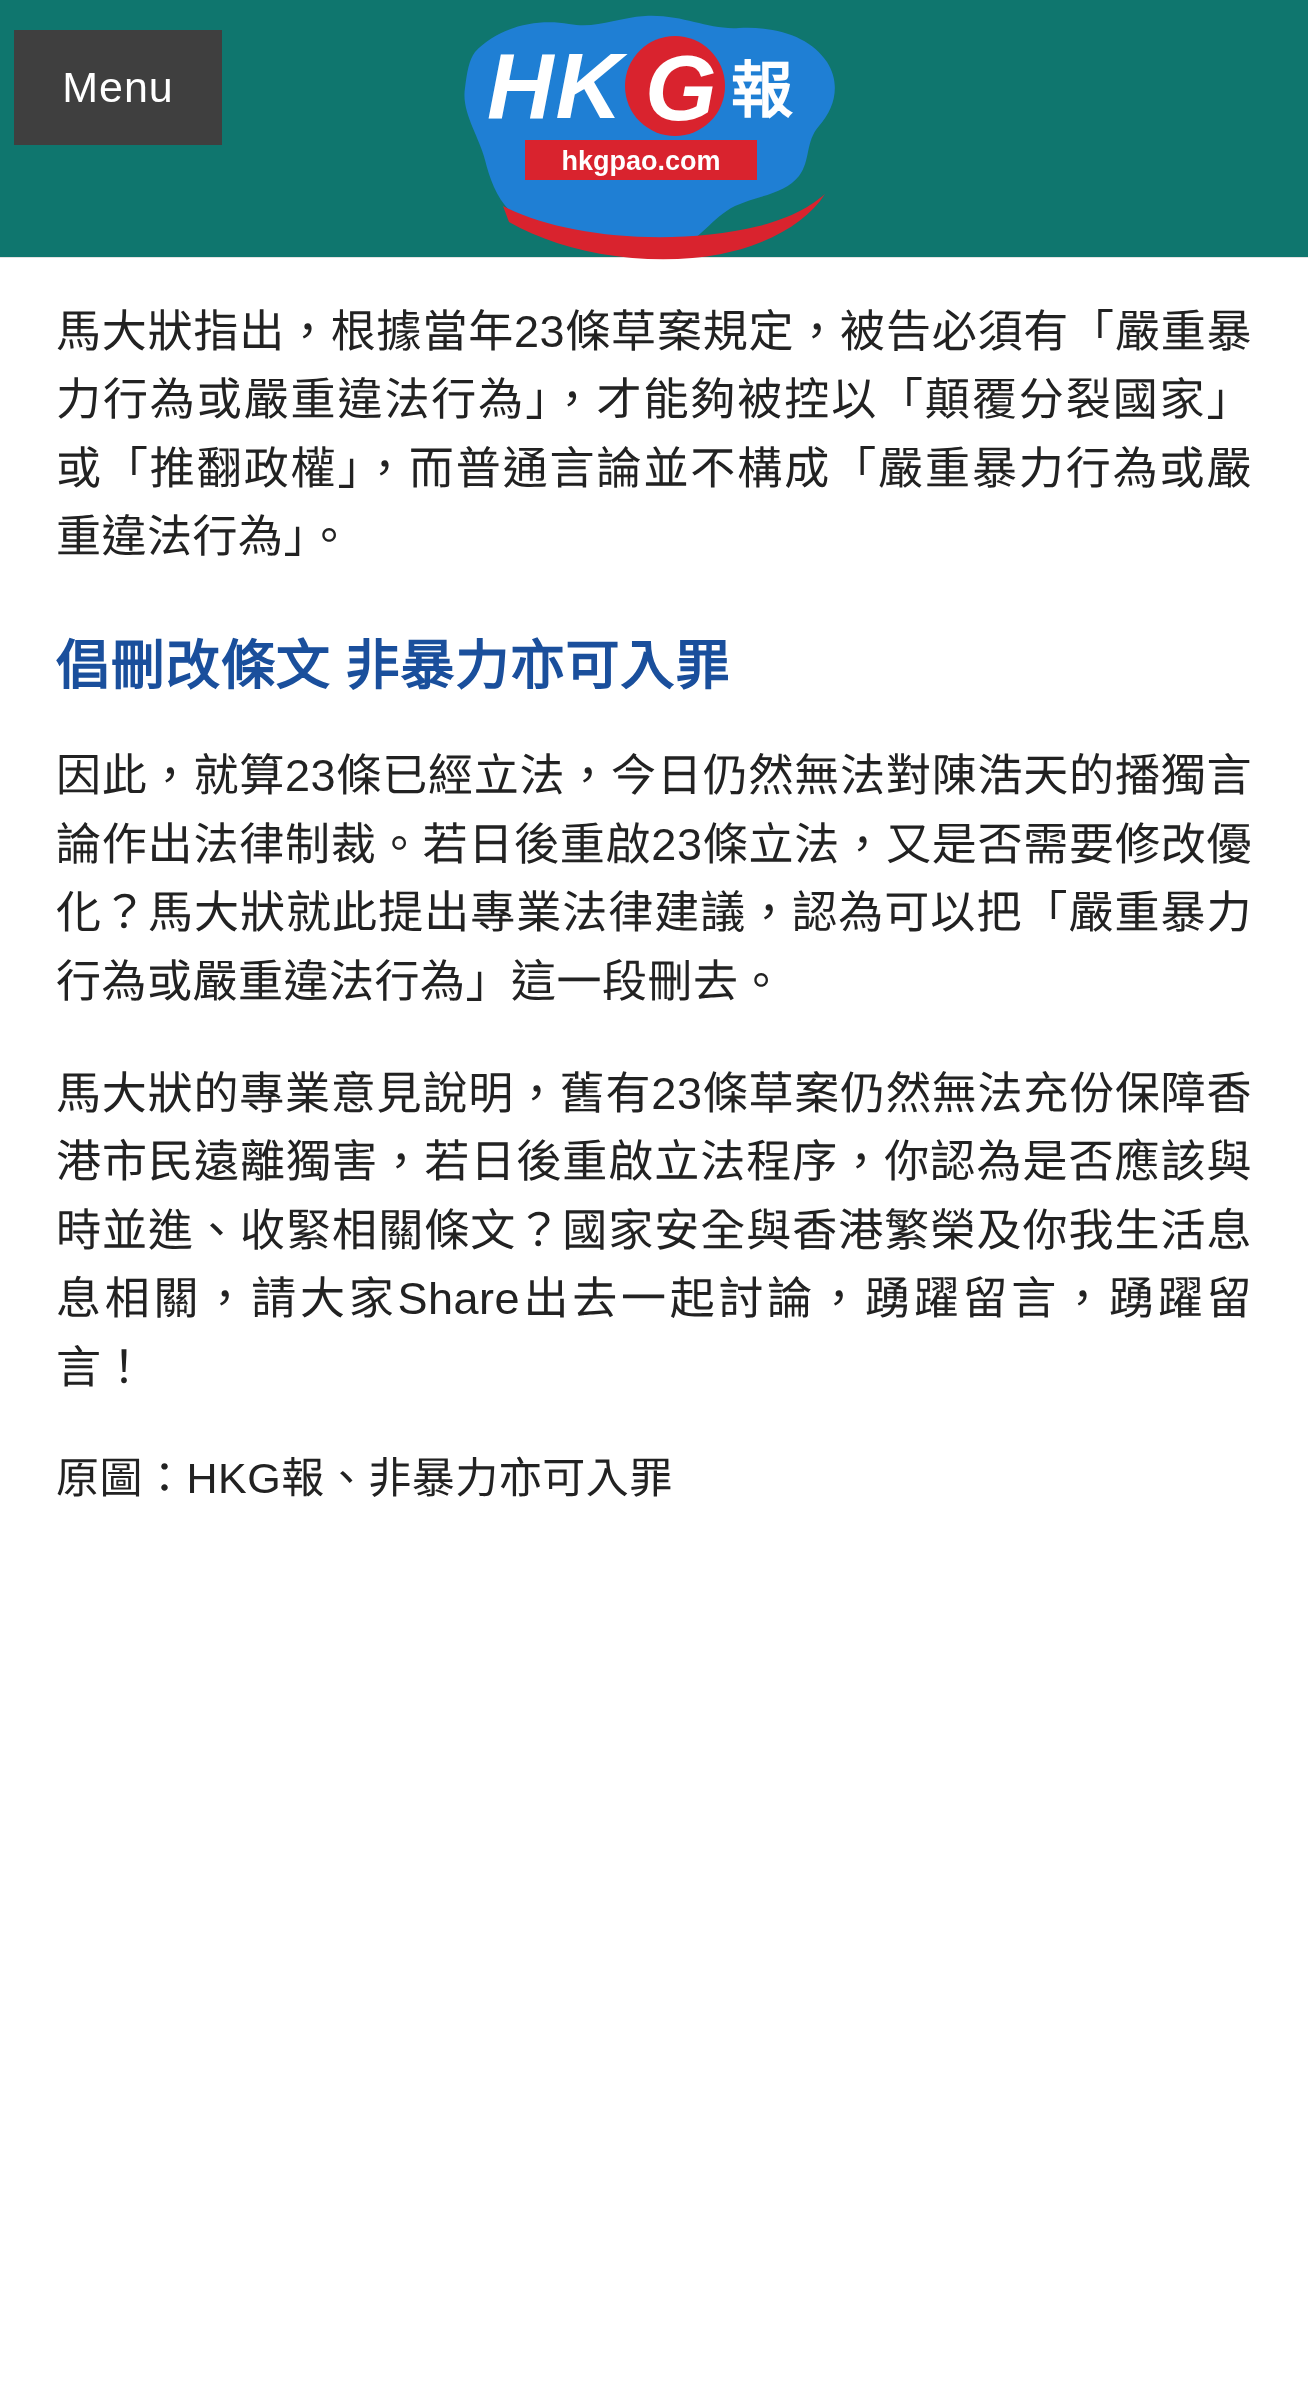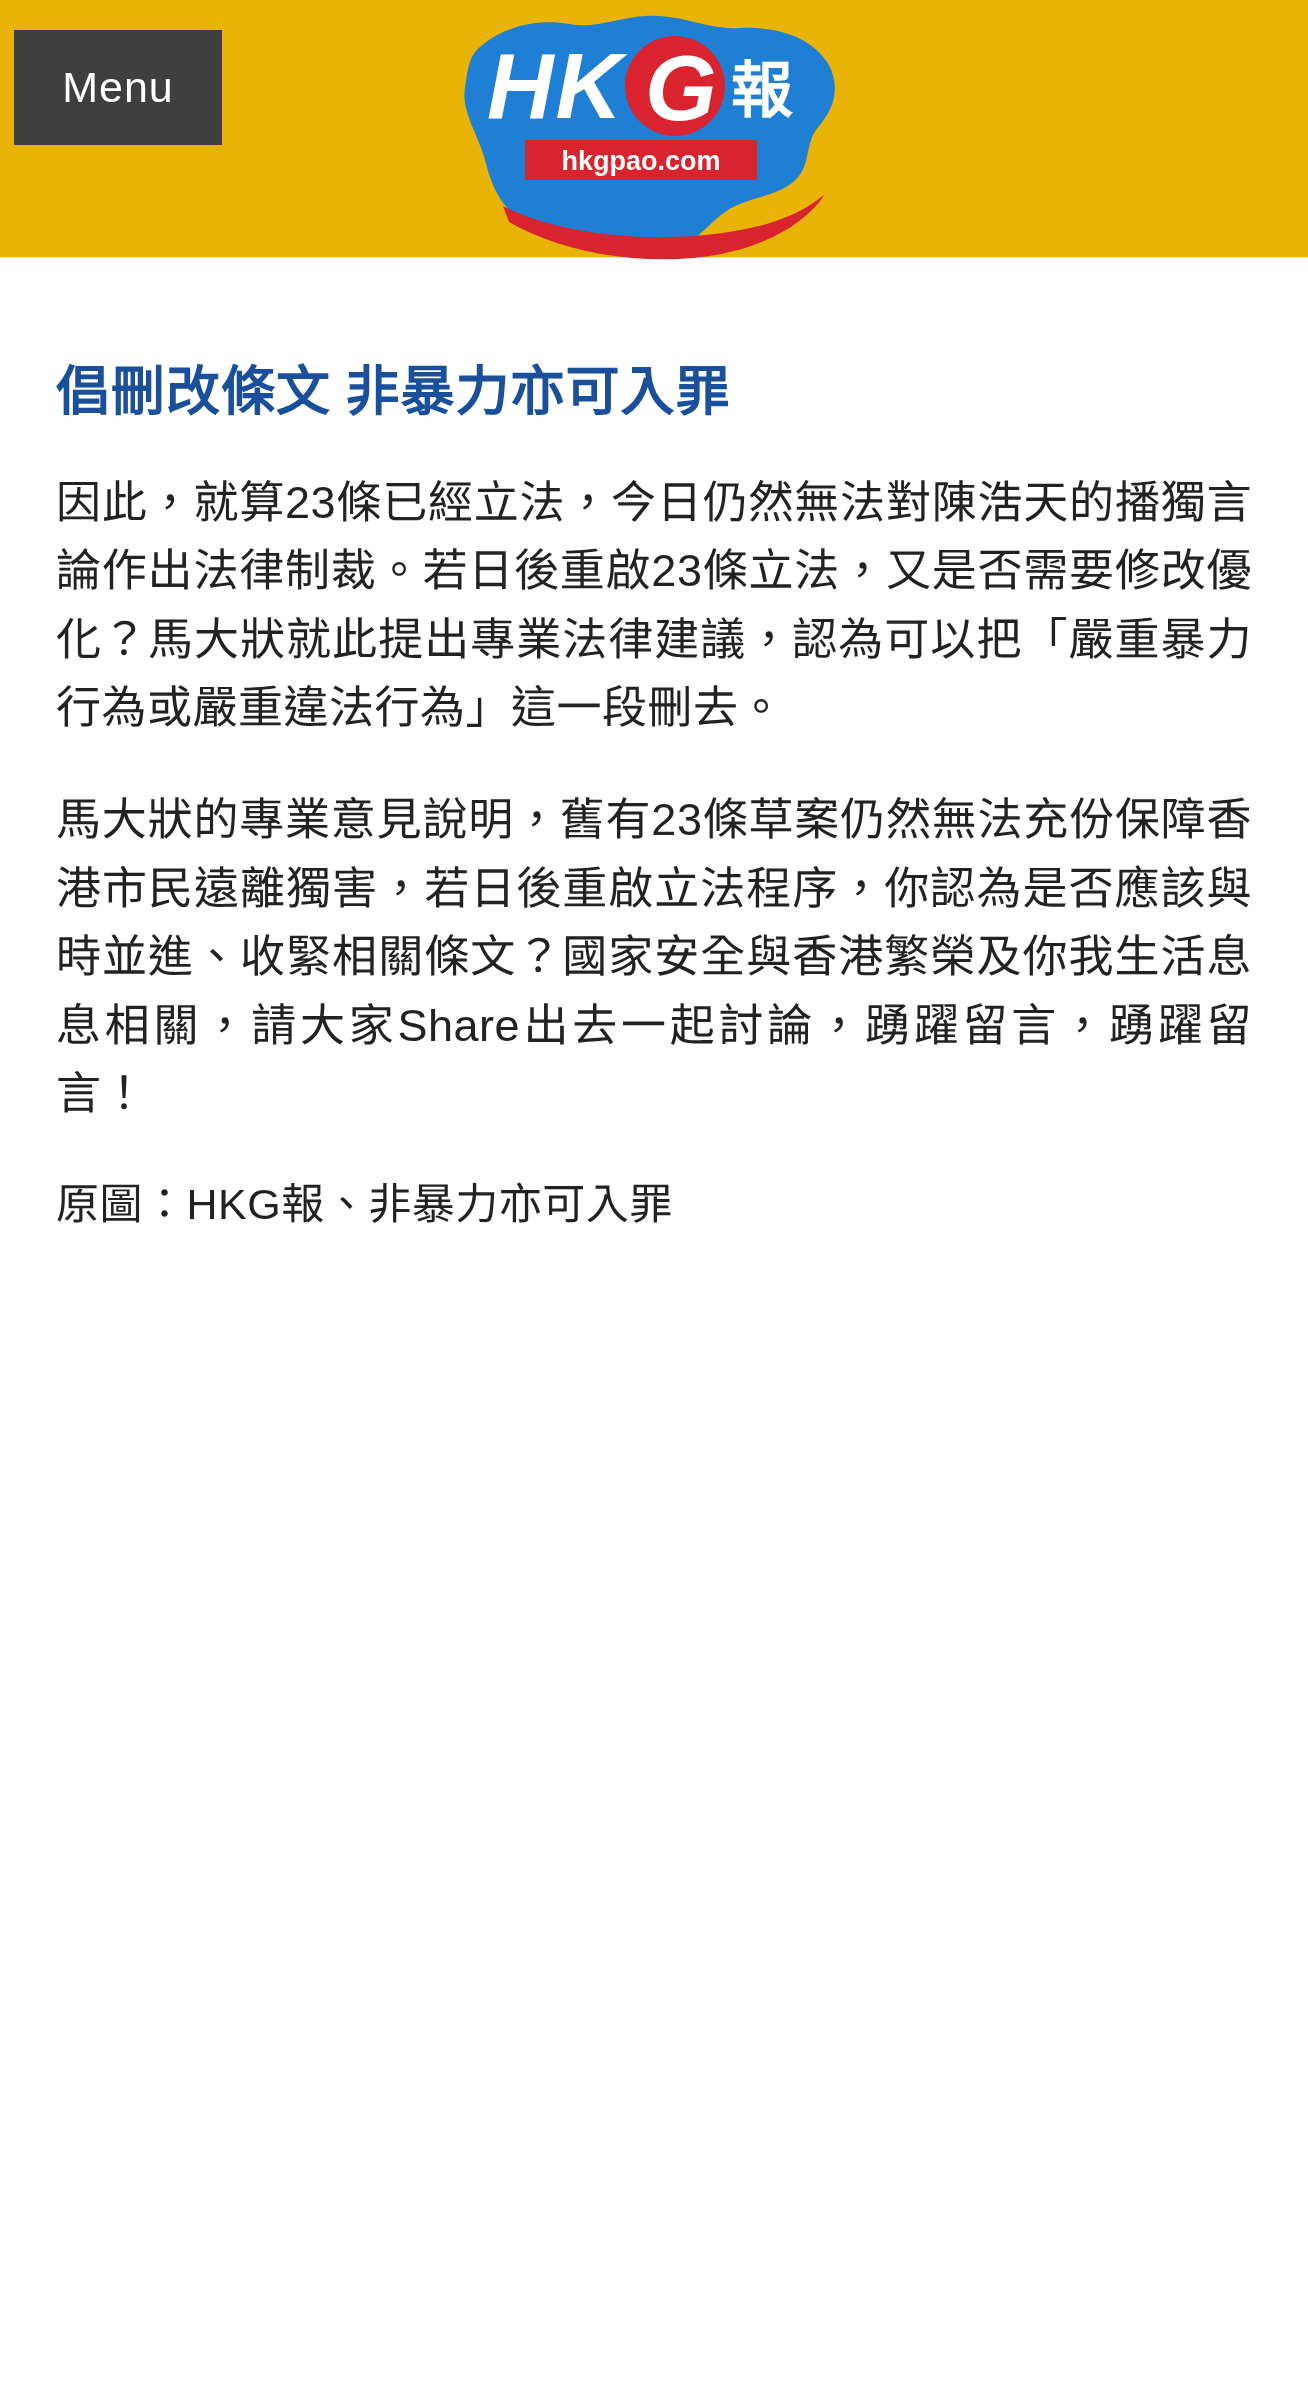--- a/index.html
+++ b/index.html
@@ -10,21 +10,21 @@
   body {
     width: 1308px;
     min-height: 2398px;
     font-family: "Liberation Sans", sans-serif;
     -webkit-font-smoothing: antialiased;
   }
 
   
   .site-header {
     position: relative;
-    background: #eab308;
+    background: #0f766e;
     height: 258px;
     box-sizing: border-box;
     border-bottom: 1px solid #e2e2e2;
   }
   .menu-button {
     position: absolute;
     left: 14px;
     top: 30px;
     width: 208px;
     height: 115px;
@@ -106,20 +106,21 @@
       <text x="292" y="112" font-family="'Liberation Sans','DejaVu Sans', sans-serif" font-size="62" font-weight="bold" fill="#ffffff">報</text>
 
       <rect x="86" y="140" width="232" height="40" fill="#d9232e"></rect>
       <text x="202" y="170" text-anchor="middle" font-family="'Liberation Sans', sans-serif" font-size="27" font-weight="bold" fill="#ffffff">hkgpao.com</text>
     </svg>
   </div>
 </div>
 
 <div class="article">
 
+  <p class="para">馬大狀指出，根據當年23條草案規定，被告必須有「嚴重暴力行為或嚴重違法行為」，才能夠被控以「顛覆分裂國家」或「推翻政權」，而普通言論並不構成「嚴重暴力行為或嚴重違法行為」。</p>
 
   <h2 class="subhead">倡刪改條文 非暴力亦可入罪</h2>
 
   <p class="para">因此，就算23條已經立法，今日仍然無法對陳浩天的播獨言論作出法律制裁。若日後重啟23條立法，又是否需要修改優化？馬大狀就此提出專業法律建議，認為可以把「嚴重暴力行為或嚴重違法行為」這一段刪去。</p>
 
   <p class="para">馬大狀的專業意見說明，舊有23條草案仍然無法充份保障香港市民遠離獨害，若日後重啟立法程序，你認為是否應該與時並進、收緊相關條文？國家安全與香港繁榮及你我生活息息相關，請大家Share出去一起討論，踴躍留言，踴躍留言！</p>
 
   <p class="caption">原圖：HKG報、非暴力亦可入罪</p>
 </div>
 

